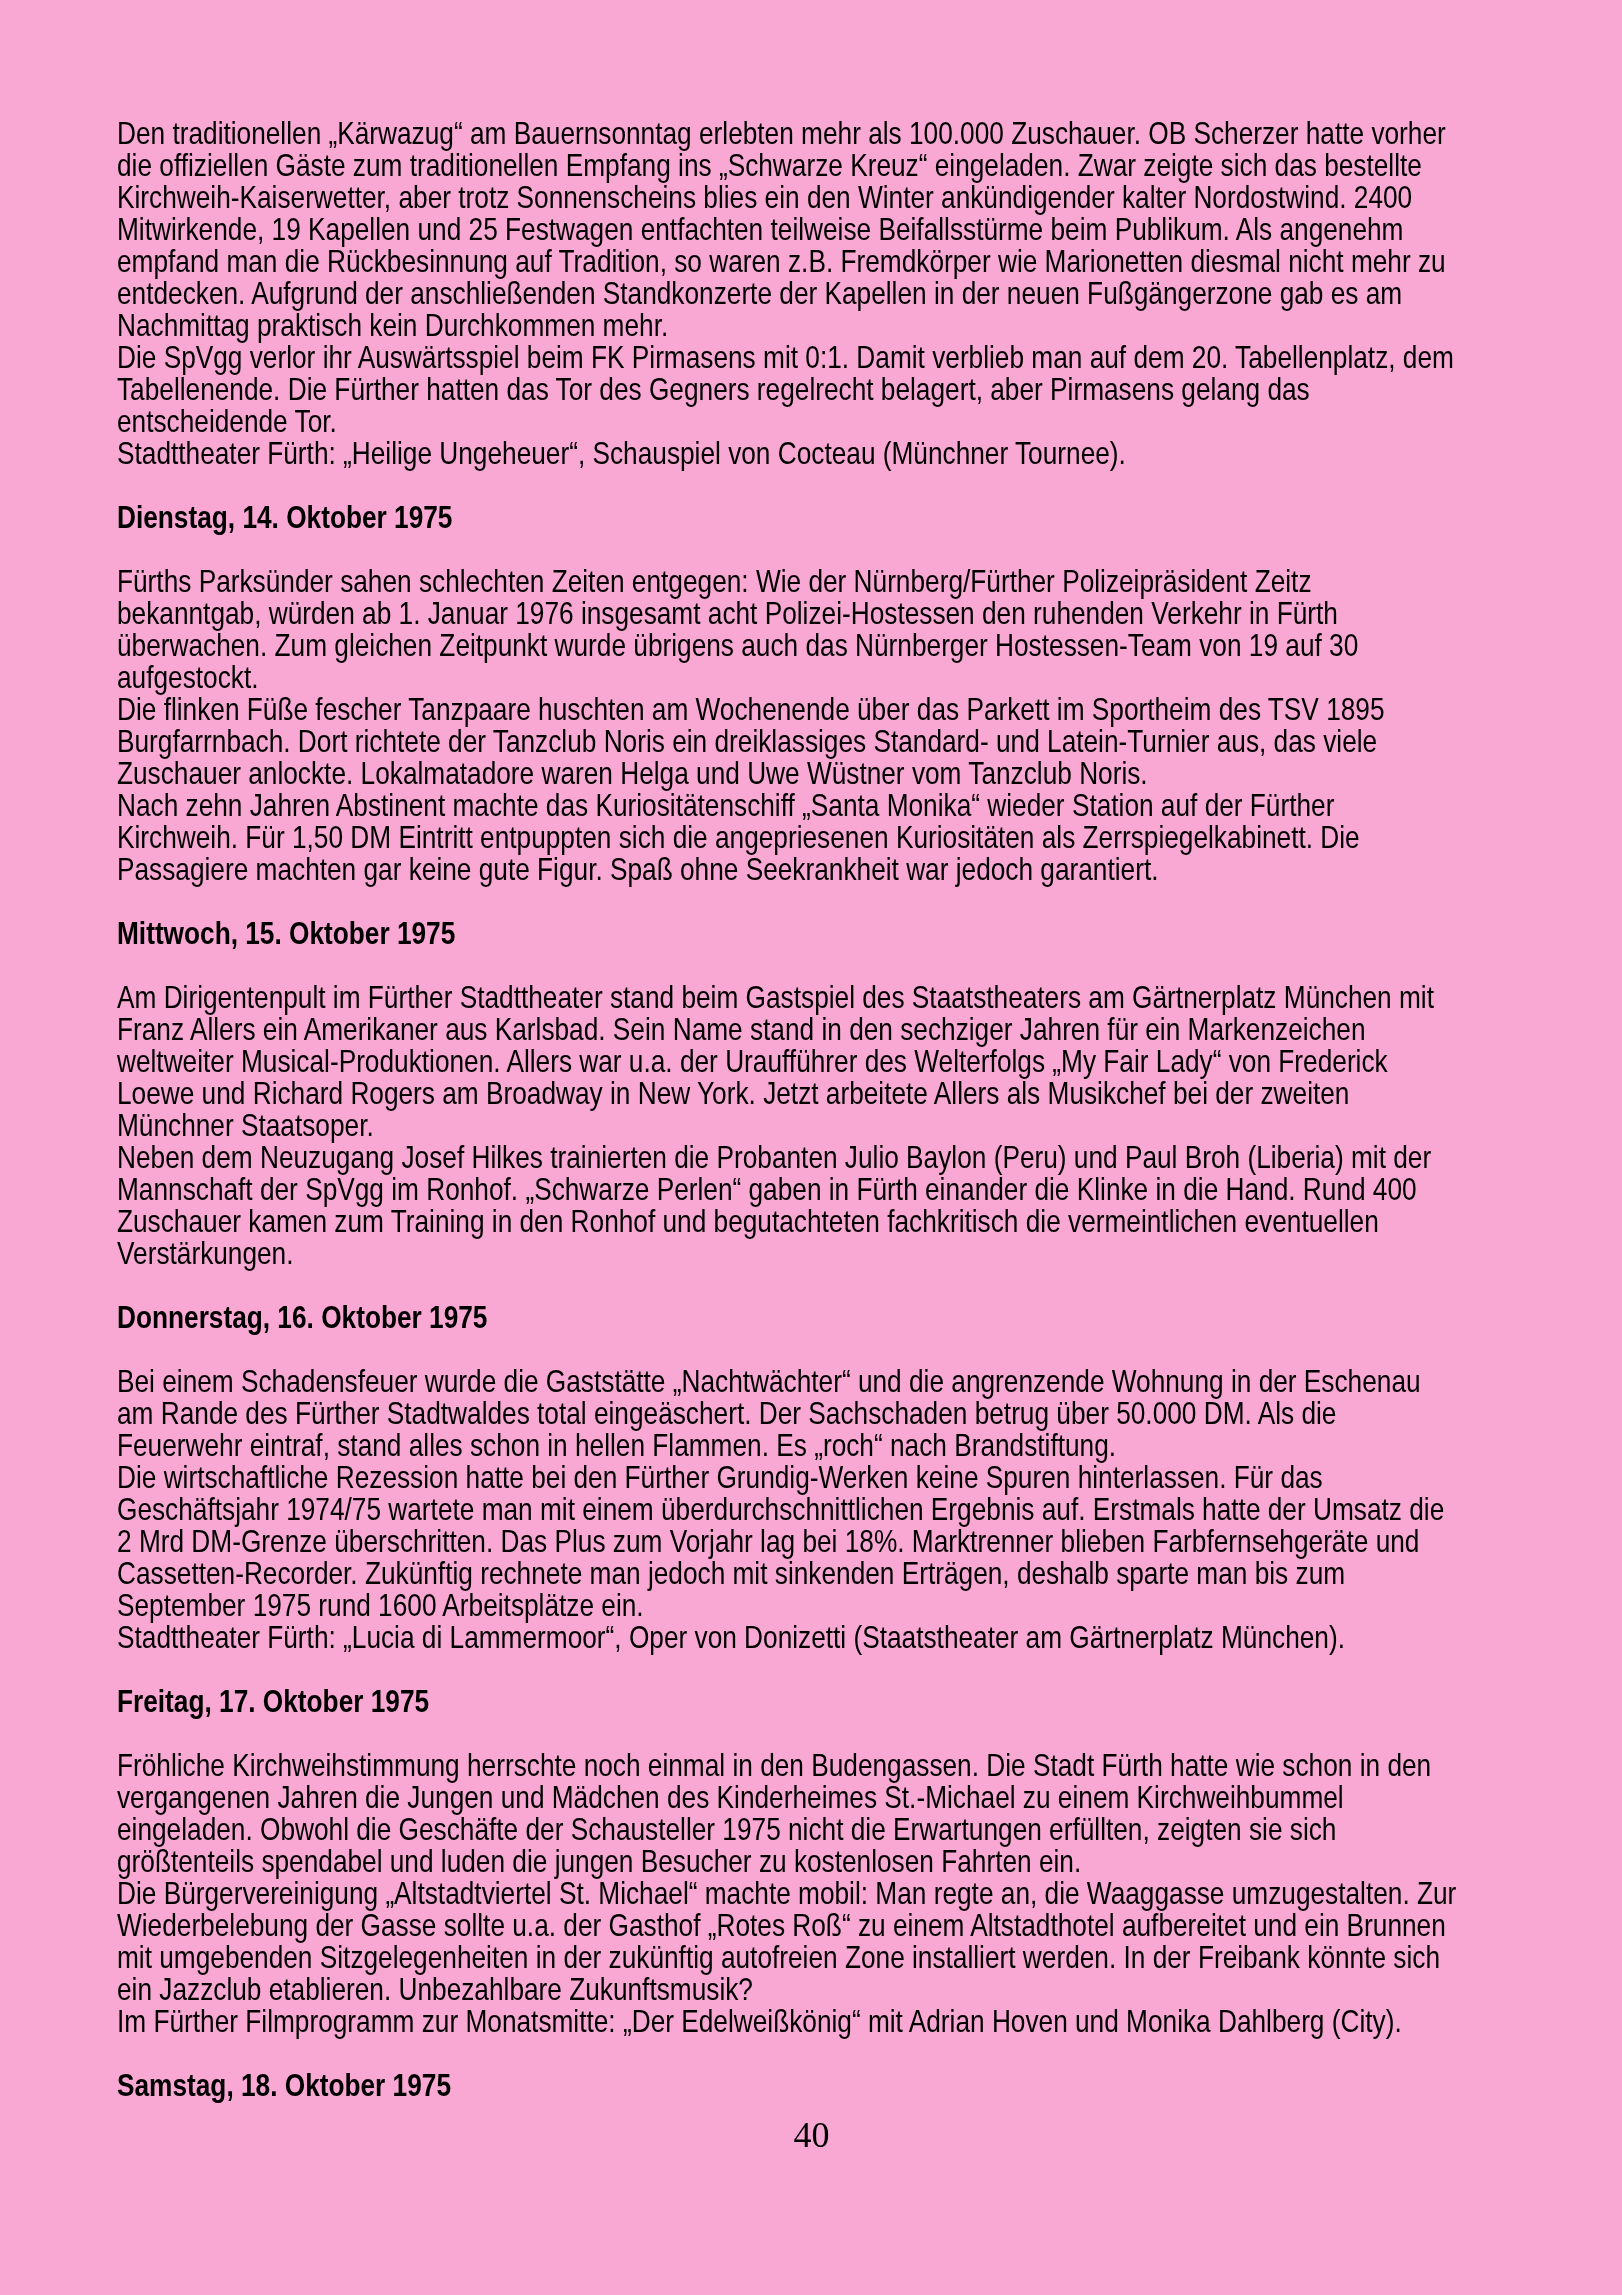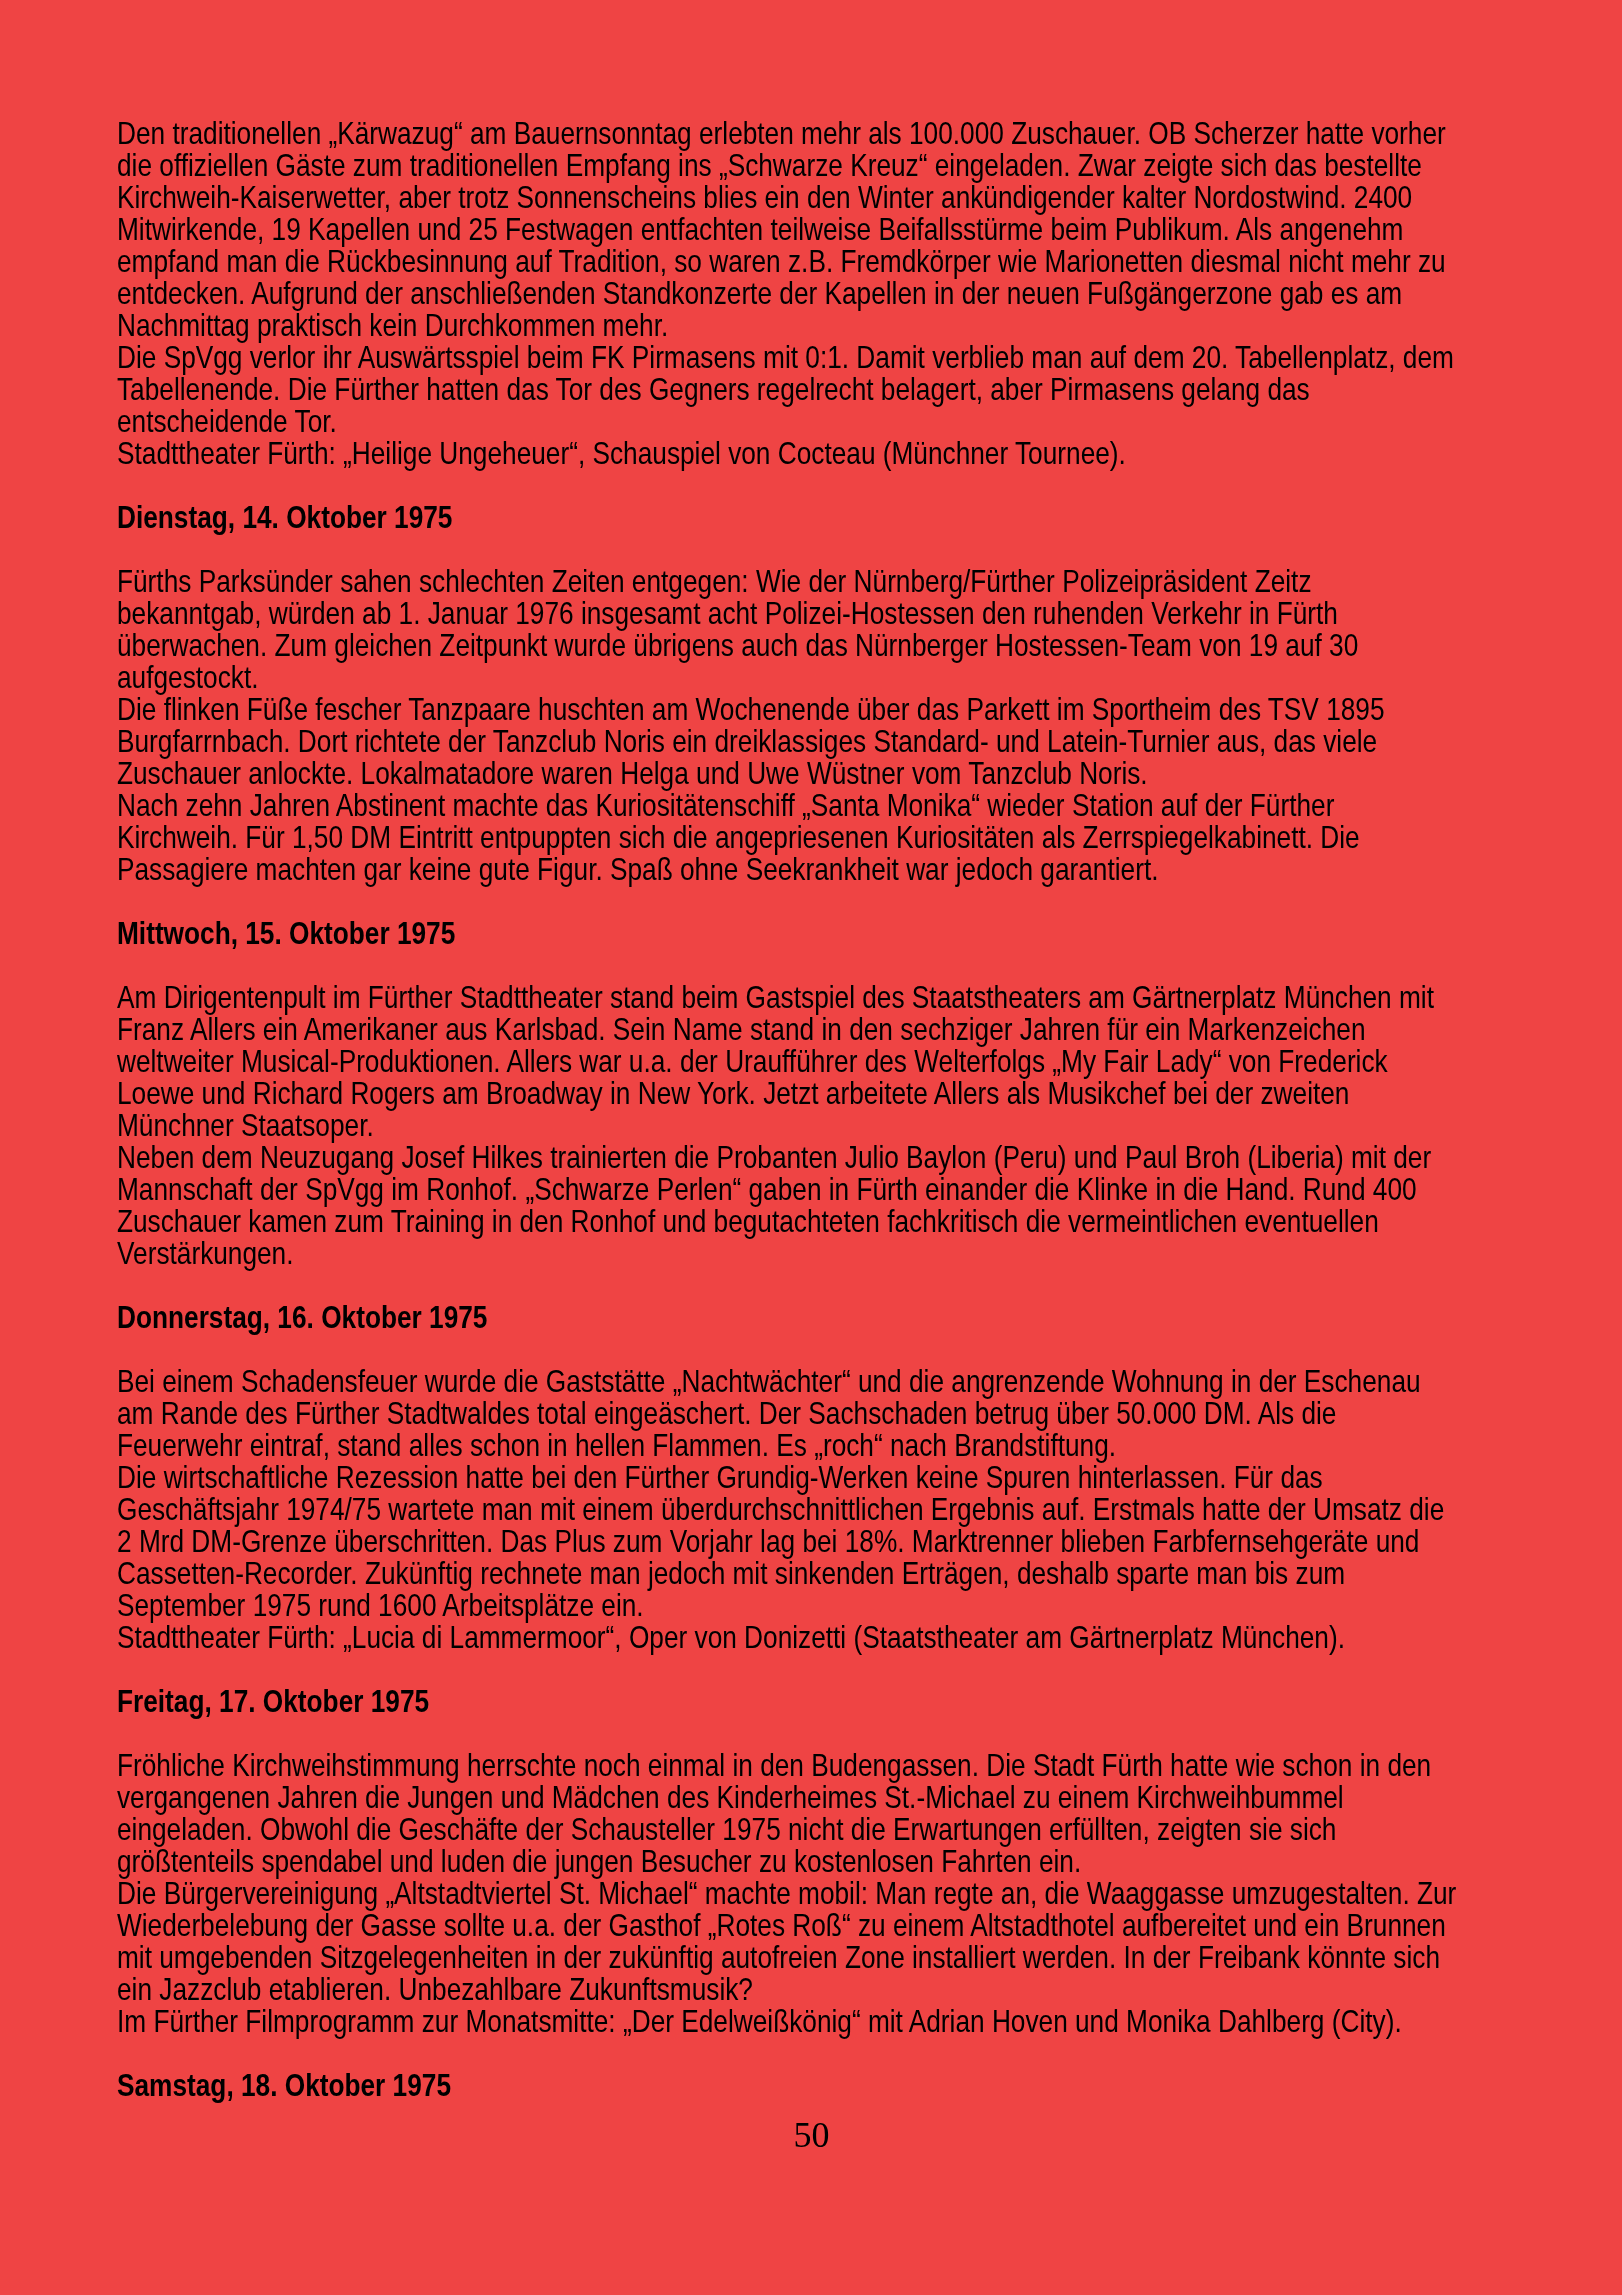--- a/index.html
+++ b/index.html
@@ -4,21 +4,21 @@
 <style>
   html, body {
     margin: 0;
     padding: 0;
     background: #ffffff;
   }
   .page {
     position: relative;
     width: 1623px;
     height: 2295px;
-    background: #ef4444;
+    background: #f9a8d4;
     overflow: hidden;
     font-family: "Liberation Sans", sans-serif;
     color: #000000;
   }
   .content {
     position: absolute;
     left: 117px;
     top: 117px;
     width: 1807px;               
     transform: scaleX(0.82);     
@@ -114,16 +114,16 @@
 Wiederbelebung der Gasse sollte u.a. der Gasthof „Rotes Roß“ zu einem Altstadthotel aufbereitet und ein Brunnen
 mit umgebenden Sitzgelegenheiten in der zukünftig autofreien Zone installiert werden. In der Freibank könnte sich
 ein Jazzclub etablieren. Unbezahlbare Zukunftsmusik?</p>
     <p>Im Fürther Filmprogramm zur Monatsmitte: „Der Edelweißkönig“ mit Adrian Hoven und Monika Dahlberg (City).</p>
 
     <h2>Samstag, 18. Oktober 1975</h2>
 
   </article>
 
   <footer class="footer">
-    <span class="page-number">50</span>
+    <span class="page-number">40</span>
   </footer>
 </div>
 
 
 </body></html>

